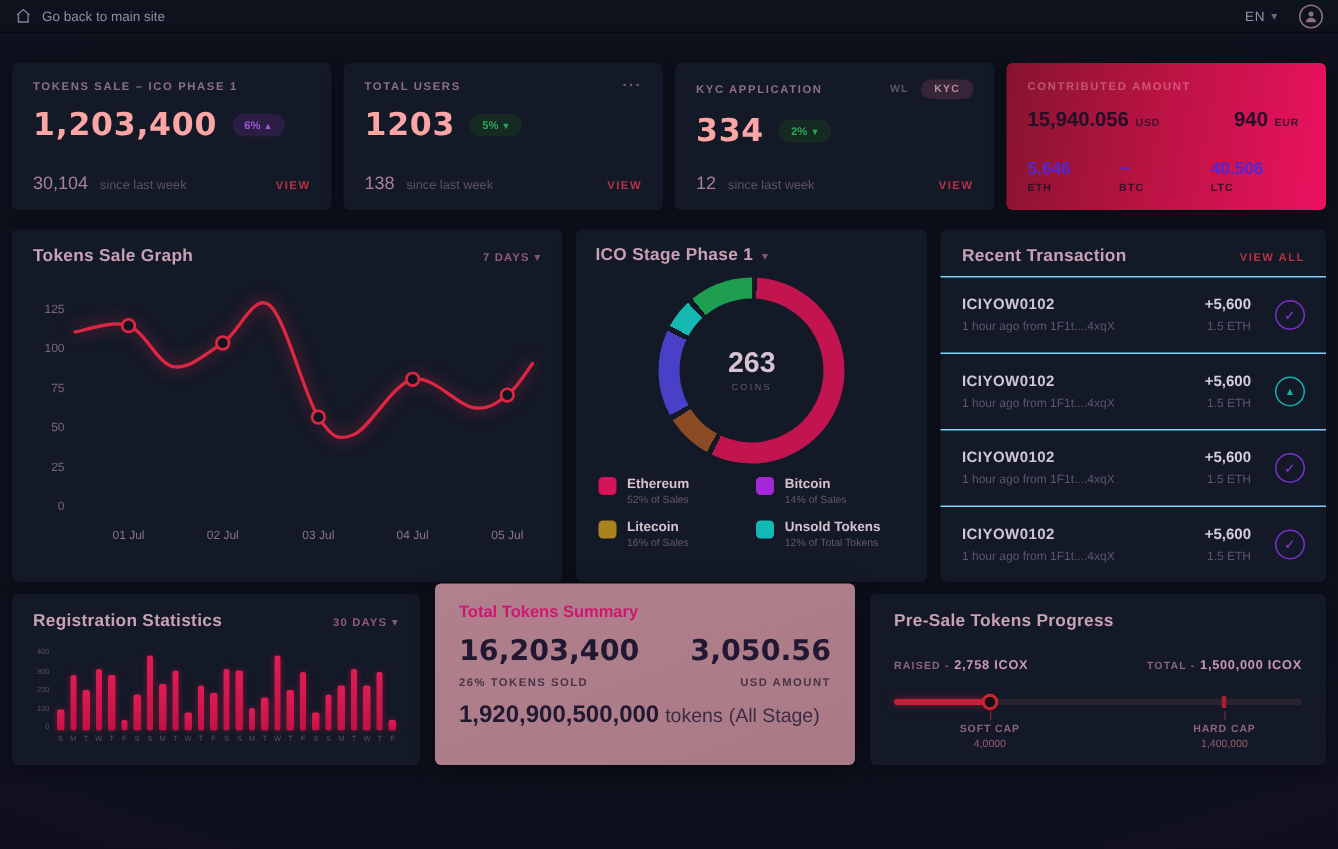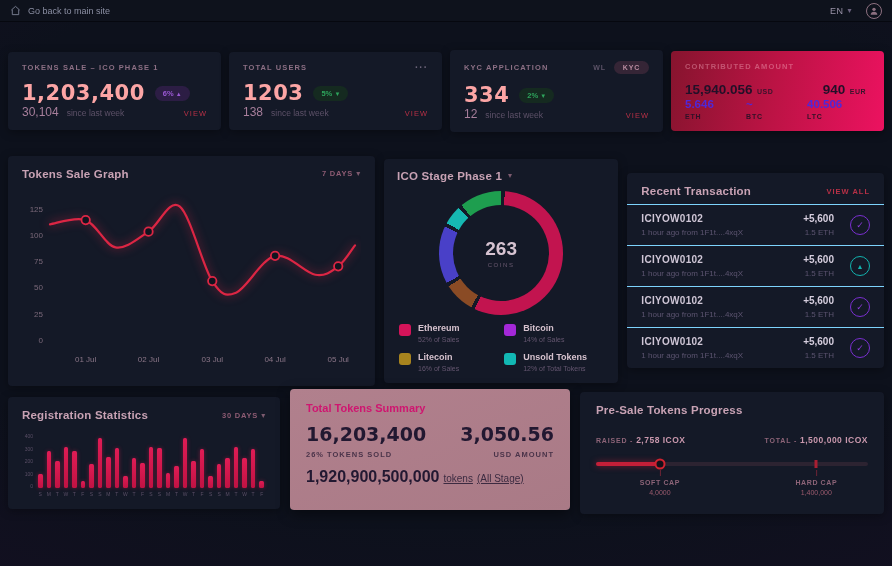--- a/index.html
+++ b/index.html
@@ -12,21 +12,21 @@
   
   .topbar { position:absolute; top:0; left:0; right:0; height:22px; background:#0e121c;
     border-bottom:1px solid #06080f; display:flex; align-items:center; padding:0 10px; z-index:9; }
   .back-link { display:flex; align-items:center; gap:7px; color:#8b8fa3; font-size:9px; cursor:pointer; }
   .topbar-right { margin-left:auto; display:flex; align-items:center; gap:14px; }
   .lang-switch { color:#9a93a8; font-size:9px; letter-spacing:.5px; cursor:pointer; display:flex; align-items:center; gap:4px; }
   .lang-caret { font-size:8px; color:#6c6480; }
   .avatar { width:16px; height:16px; border-radius:50%; border:1px solid #8d7080; display:flex; align-items:center; justify-content:center; cursor:pointer; }
   
   main { position:absolute; top:42px; left:8px; right:8px; }
-  .row { display:flex;align-items:center; }
+  .row { display:flex; }
   .row1 { gap:8px; height:98px; }
   .row2 { gap:9px; height:235px; margin-top:13px; }
   .row3 { gap:10px; height:114px; margin-top:8px; }
   .panel { background:#141927; border-radius:4px; box-shadow:0 2px 10px rgba(0,0,0,.35); }
   
   .stat-card { flex:1; padding:11px 14px; display:flex; flex-direction:column; }
   .stat-head { display:flex; align-items:center; }
   .stat-title { font-size:7.5px; font-weight:bold; letter-spacing:1.1px; color:#8c6f84; }
   .head-right { margin-left:auto; display:flex; align-items:center; gap:8px; }
   .menu-dots { color:#6b6378; font-size:10px; font-weight:bold; letter-spacing:1px; cursor:pointer; line-height:6px; }
@@ -34,21 +34,21 @@
   .kyc-pill { font-size:7px; font-weight:bold; letter-spacing:.8px; color:#b98ca0; background:#352536; border-radius:8px; padding:3px 9px; cursor:pointer; }
   .stat-value-row { display:flex; align-items:center; margin-top:9px; }
   .stat-value { font-family:"DejaVu Sans", sans-serif; font-size:21px; font-weight:bold; color:#fca5a5; letter-spacing:.5px; }
   .badge { margin-left:10px; padding:3px 8px; border-radius:9px; font-size:7.5px; font-weight:bold; }
   .badge .arr { font-size:6px; }
   .badge-purple { color:#9b59d4; background:#2c1d44; }
   .badge-green  { color:#2ea45c; background:#152a20; }
   .stat-foot { margin-top:auto; display:flex; align-items:baseline; }
   .stat-sub-value { font-size:12px; color:#a87f9c; }
   .stat-sub-label { font-size:8.5px; color:#5d5168; margin-left:8px; }
-  .view-link { margin-left:auto; font-size:7.5px; font-weight:normal; letter-spacing:1px; color:#b73046; cursor:pointer; }
+  .view-link { margin-left:auto; font-size:7.5px; font-weight:bold; letter-spacing:1px; color:#b73046; cursor:pointer; }
   
   .contrib-card { flex:1; border-radius:4px; padding:11px 14px; box-shadow:0 2px 10px rgba(0,0,0,.4);
     background:linear-gradient(100deg,#86142e 0%,#bb1344 48%,#ec1260 100%); display:flex; flex-direction:column; }
   .contrib-title { font-size:7.5px; font-weight:bold; letter-spacing:1.1px; color:rgba(255,190,205,.38); }
   .contrib-fiat { display:flex; justify-content:space-between; margin-top:9px; padding-right:4px; }
   .fiat-value { font-size:13.5px; font-weight:bold; color:#221028; }
   .fiat-unit { font-size:7px; font-weight:bold; color:#39142c; letter-spacing:.5px; }
   .contrib-coins { margin-top:auto; display:flex; }
   .coin-col { width:33%; }
   .coin-value { font-size:11.5px; font-weight:bold; color:#4f28d8; }
@@ -103,21 +103,21 @@
   
   .summary-panel { width:280px; margin-top:-7px; height:121px; border-radius:4px; padding:13px 16px;
     background:linear-gradient(160deg,#b1808d,#a97a86); box-shadow:0 4px 14px rgba(0,0,0,.45); }
   .summary-title { font-size:11px; font-weight:bold; color:#cf1670; }
   .summary-values { display:flex; justify-content:space-between; margin-top:9px; }
   .sum-value { font-family:"DejaVu Sans", sans-serif; font-size:19px; font-weight:bold; color:#221831; }
   .sum-label { font-size:7.5px; font-weight:bold; letter-spacing:1px; color:#4a3349; margin-top:5px; }
   .sum-col.right { text-align:right; }
   .summary-footer { margin-top:9px; display:flex; align-items:baseline; gap:4px; }
   .footer-value { font-size:16px; font-weight:bold; color:#221831; }
-  .footer-unit, .footer-note { font-size:10px; color:#3c2b41;text-decoration:underline; }
+  .footer-unit, .footer-note { font-size:13px; color:#3c2b41; }
   
   .presale-panel { width:304px; padding:12px 16px; }
   .presale-labels { display:flex; justify-content:space-between; margin-top:13px; align-items:baseline; }
   .raised-label, .total-label { font-size:7px; font-weight:bold; letter-spacing:.8px; color:#8d6478; }
   .raised-value, .total-value { font-size:8.5px; font-weight:bold; letter-spacing:.5px; color:#c998ad; margin-left:3px; }
   .progress-track { position:relative; margin-top:15px; height:4px; border-radius:2px; background:#2c2331; }
   .progress-fill { position:absolute; left:0; top:0; bottom:0; border-radius:2px; background:#c41f38; box-shadow:0 0 6px rgba(196,31,56,.6); }
   .progress-handle { position:absolute; top:50%; transform:translate(-50%,-50%); width:11px; height:11px; border-radius:50%;
     background:#131019; border:2.5px solid #cf2330; cursor:grab; z-index:2; }
   .hardcap-tick { position:absolute; top:-2px; width:3px; height:8px; background:#a81f32; transform:translateX(-50%); }

